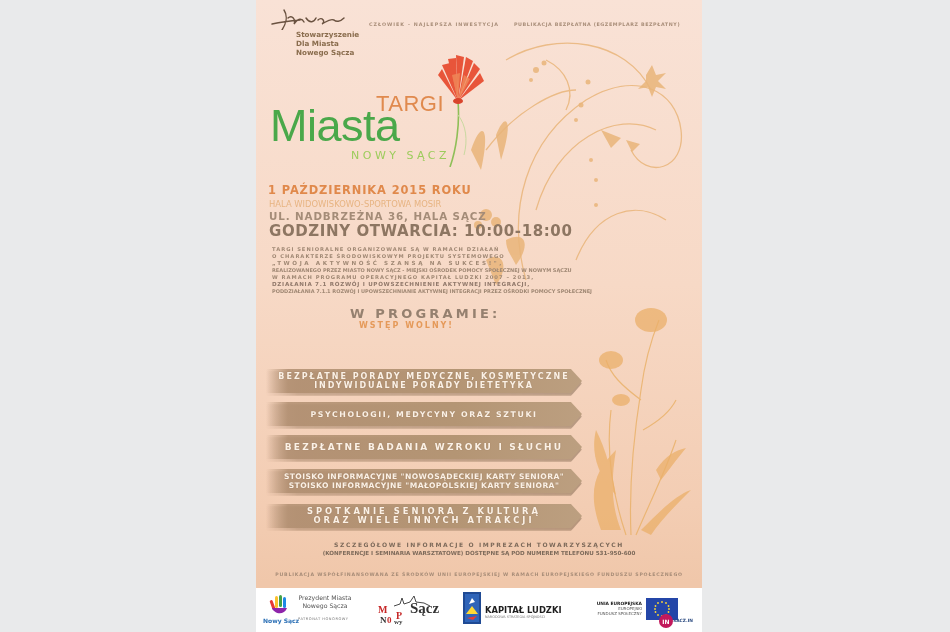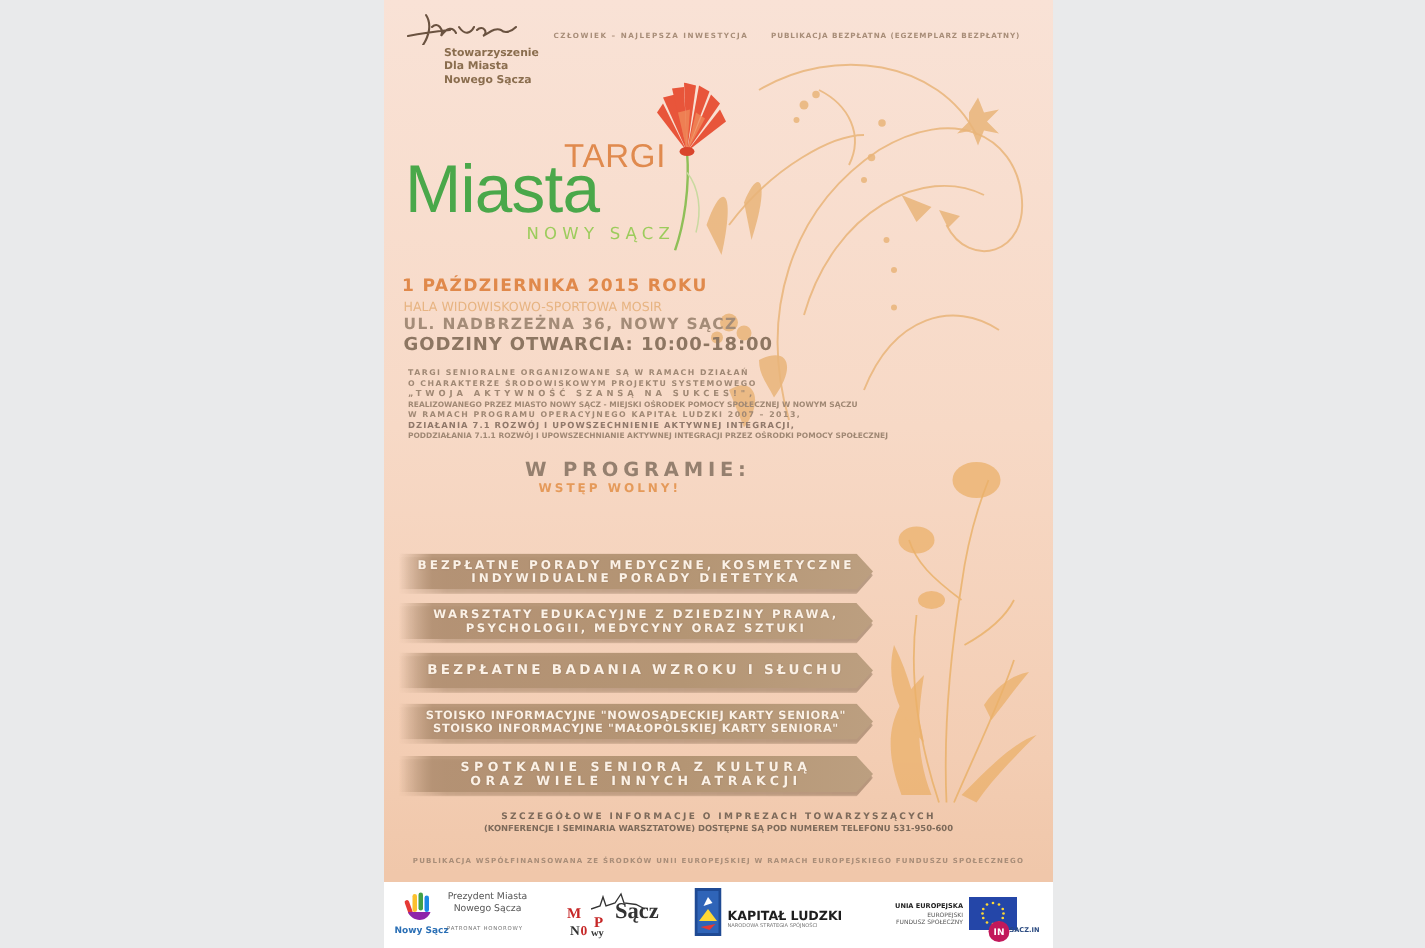--- a/index.html
+++ b/index.html
@@ -22,21 +22,21 @@
 
   
   .t-targi { position: absolute; left: 120px; top: 91px; font-family: "Liberation Sans", sans-serif; font-size: 22px; color: #e08a4e; letter-spacing: 0.5px; }
   .t-seniora { position: absolute; left: 14px; top: 101px; font-family: "Liberation Sans", sans-serif; font-size: 45px; color: #4aa84a; letter-spacing: -0.5px; line-height: 50px; }
   .t-city { position: absolute; left: 95px; top: 149px; font-family: "DejaVu Sans", sans-serif; font-size: 11px; color: #9ccc5c; letter-spacing: 3.5px; }
 
   
   .ev-date { position: absolute; left: 12px; top: 183px; font-size: 11.4px; font-weight: bold; color: #e0894b; letter-spacing: 0.9px; white-space: nowrap; }
   .ev-venue { position: absolute; left: 13px; top: 199px; font-size: 8.4px; color: #e7b482; white-space: nowrap; }
   .ev-address { position: absolute; left: 13px; top: 210px; font-size: 10.3px; font-weight: bold; color: #a48c78; letter-spacing: 0.9px; white-space: nowrap; }
-  .ev-hours { position: absolute; left: 13px; top: 222px; font-size: 12px; font-weight: bold; color: #8d7662; letter-spacing: 0.6px; white-space: nowrap; }
+  .ev-hours { position: absolute; left: 13px; top: 222px; font-size: 15px; font-weight: bold; color: #8d7662; letter-spacing: 0.6px; white-space: nowrap; }
 
   
   .org { position: absolute; left: 16px; top: 246px; color: #a08874; font-weight: bold; }
   .org div { white-space: nowrap; line-height: 7px; }
   .org .wide { font-size: 5.2px; letter-spacing: 1px; }
   .org .tight { font-size: 5px; letter-spacing: 0; }
   .org .wide2 { font-size: 5.6px; letter-spacing: 0.7px; color: #90786a; }
   .org .italic-q { font-size: 5.6px; letter-spacing: 2.6px; }
 
   
@@ -165,21 +165,21 @@
       <path d="M22 46 L28 20 L34 24 Z"></path>
     </g>
     <ellipse cx="22" cy="46" rx="5" ry="3" fill="#d9442c"></ellipse>
   </svg>
   <div class="t-targi">TARGI</div>
   <div class="t-seniora">Miasta</div>
   <div class="t-city">NOWY SĄCZ</div>
 
   <div class="ev-date">1 PAŹDZIERNIKA 2015 ROKU</div>
   <div class="ev-venue">HALA WIDOWISKOWO-SPORTOWA MOSIR</div>
-  <div class="ev-address">UL. NADBRZEŻNA 36, NOWY SĄCZ</div>
+  <div class="ev-address">UL. NADBRZEŻNA 36, HALA SĄCZ</div>
   <div class="ev-hours">GODZINY OTWARCIA: 10:00-18:00</div>
 
   <div class="org">
     <div class="wide">TARGI SENIORALNE ORGANIZOWANE SĄ W RAMACH DZIAŁAŃ</div>
     <div class="wide">O CHARAKTERZE ŚRODOWISKOWYM PROJEKTU SYSTEMOWEGO</div>
     <div class="italic-q">„TWOJA AKTYWNOŚĆ SZANSĄ NA SUKCES!",</div>
     <div class="tight">REALIZOWANEGO PRZEZ MIASTO NOWY SĄCZ - MIEJSKI OŚRODEK POMOCY SPOŁECZNEJ W NOWYM SĄCZU</div>
     <div class="wide">W RAMACH PROGRAMU OPERACYJNEGO KAPITAŁ LUDZKI 2007 – 2013,</div>
     <div class="wide2">DZIAŁANIA 7.1 ROZWÓJ I UPOWSZECHNIENIE AKTYWNEJ INTEGRACJI,</div>
     <div class="tight">PODDZIAŁANIA 7.1.1 ROZWÓJ I UPOWSZECHNIANIE AKTYWNEJ INTEGRACJI PRZEZ OŚRODKI POMOCY SPOŁECZNEJ</div>
@@ -190,21 +190,20 @@
 
   <div class="banner" style="top:369px">
     <div class="shadow"></div>
       <div class="bg"></div>
     <span class="b-big" style="font-size:8px;letter-spacing:2px">BEZPŁATNE PORADY MEDYCZNE, KOSMETYCZNE</span>
     <span class="b-big" style="font-size:8px;letter-spacing:2px">INDYWIDUALNE PORADY DIETETYKA</span>
   </div>
   <div class="banner" style="top:402px">
     <div class="shadow"></div>
       <div class="bg"></div>
-    <span class="b-big" style="font-size:7.8px;letter-spacing:1.6px">WARSZTATY EDUKACYJNE Z DZIEDZINY PRAWA,</span>
     <span class="b-big" style="font-size:7.8px;letter-spacing:1.6px">PSYCHOLOGII, MEDYCYNY ORAZ SZTUKI</span>
   </div>
   <div class="banner" style="top:435px">
     <div class="shadow"></div>
       <div class="bg"></div>
     <span class="b-big" style="font-size:9px;letter-spacing:2.2px">BEZPŁATNE BADANIA WZROKU I SŁUCHU</span>
   </div>
   <div class="banner" style="top:469px">
     <div class="shadow"></div>
       <div class="bg"></div>

